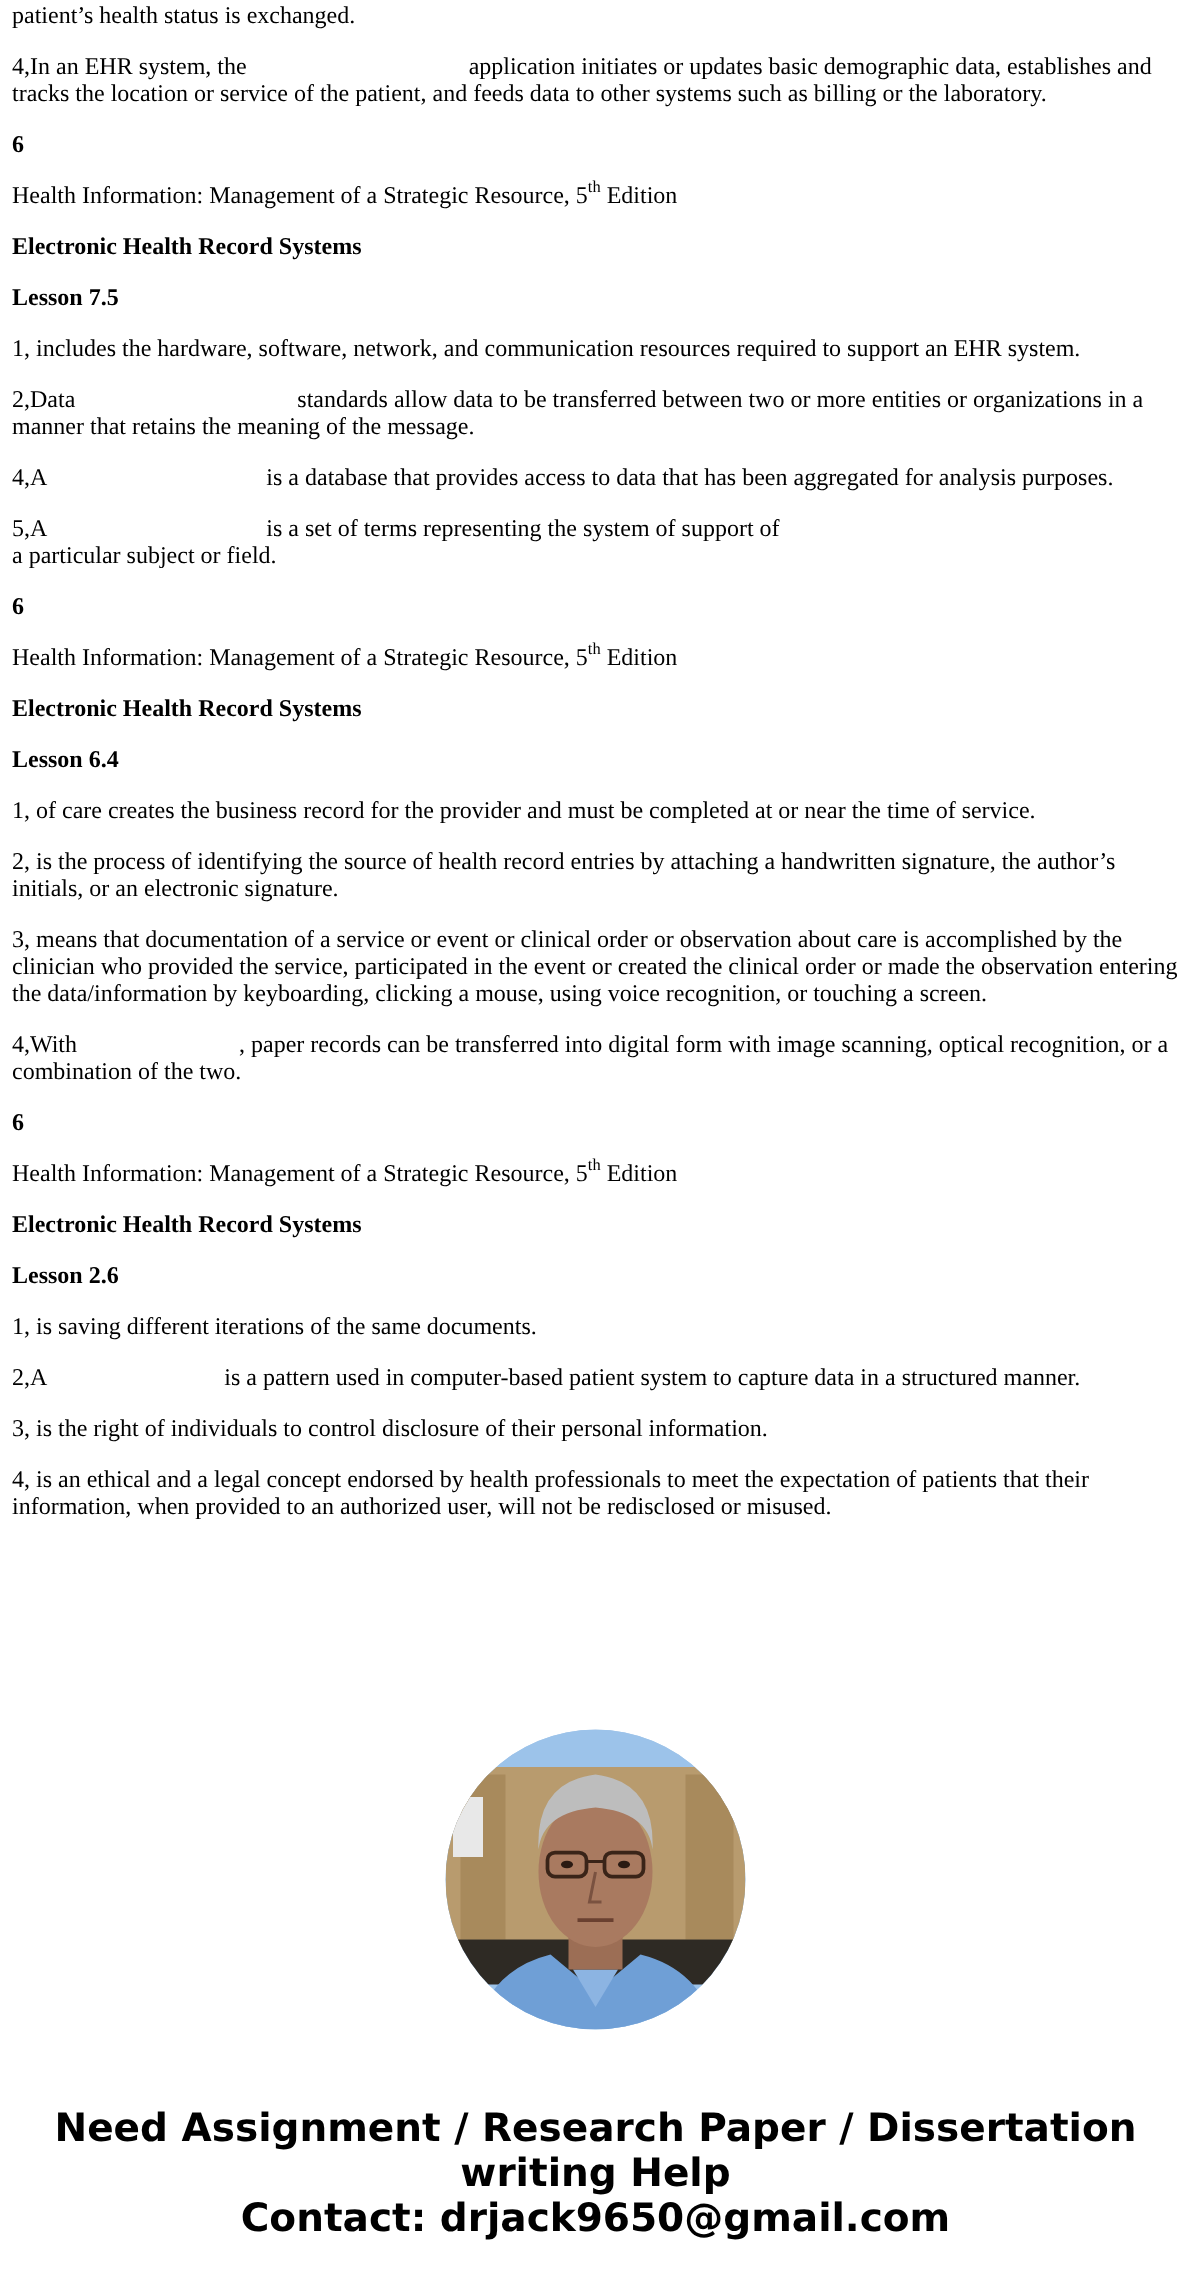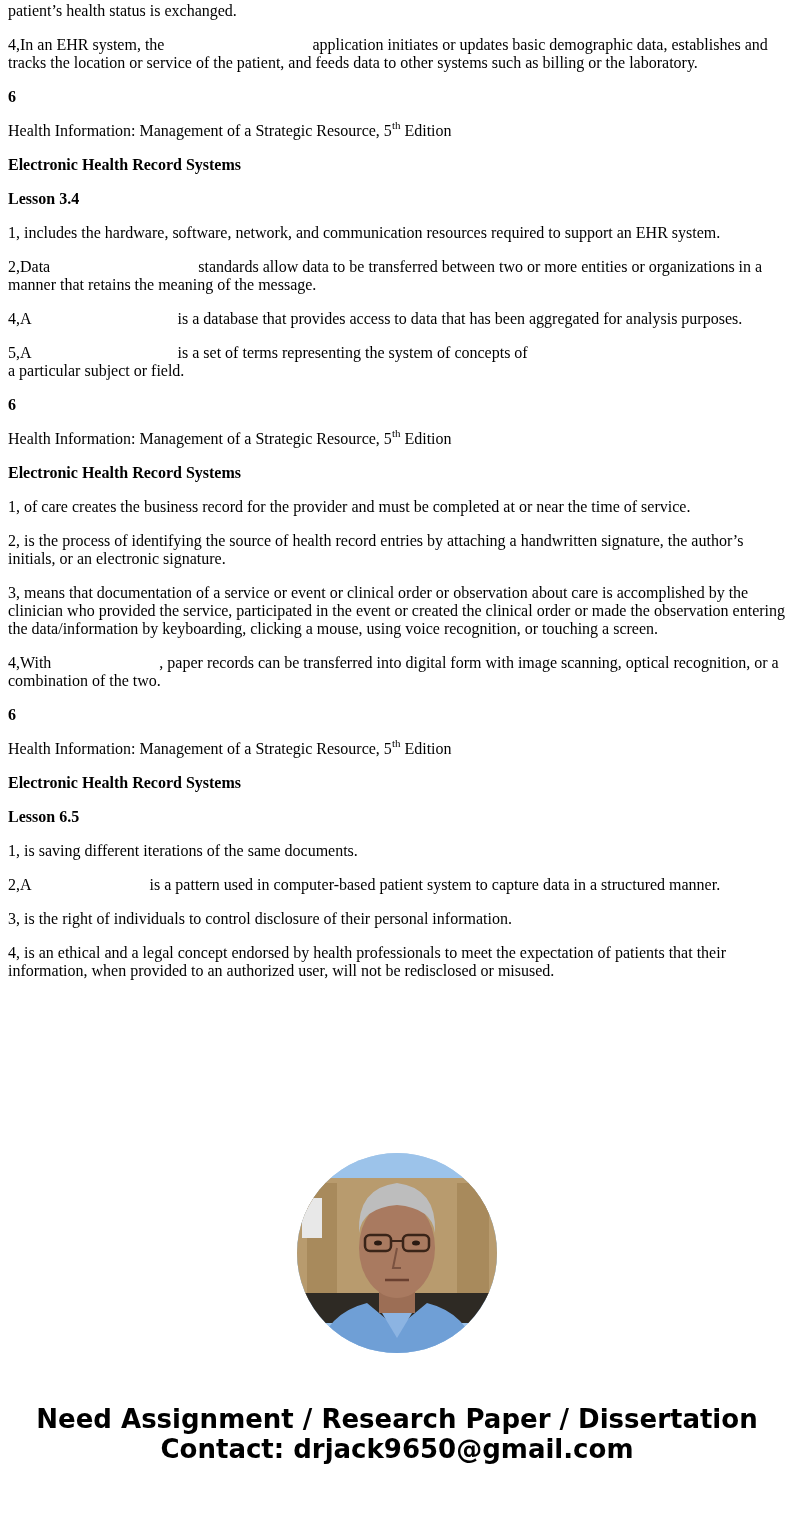--- a/index.html
+++ b/index.html
@@ -52,38 +52,39 @@
 </head>
 <body>
 
 <div class="doc">
   <p>patient’s health status is exchanged.</p>
   <p><span>4,In an EHR system, the</span><span class="gap" style="width:148px"></span><span>application initiates or updates basic demographic data, establishes and tracks the location or service of the patient, and feeds data to other systems such as billing or the laboratory.</span></p>
 
   <p class="bold">6</p>
   <p><span>Health Information: Management of a Strategic Resource, 5</span><sup>th</sup><span> Edition</span></p>
   <p class="bold">Electronic Health Record Systems</p>
-  <p class="bold">Lesson 3.4</p>
+  <p class="bold">Lesson 7.5</p>
   <p><span>1, includes the hardware, software, network, and communication resources required to support an EHR system.</span></p>
   <p><span>2,Data</span><span class="gap" style="width:148px"></span><span>standards allow data to be transferred between two or more entities or organizations in a manner that retains the meaning of the message.</span></p>
   <p><span>4,A</span><span class="gap" style="width:146px"></span><span>is a database that provides access to data that has been aggregated for analysis purposes.</span></p>
-  <p><span>5,A</span><span class="gap" style="width:146px"></span><span>is a set of terms representing the system of concepts of</span><br><span>a particular subject or field.</span></p>
+  <p><span>5,A</span><span class="gap" style="width:146px"></span><span>is a set of terms representing the system of support of</span><br><span>a particular subject or field.</span></p>
 
   <p class="bold">6</p>
   <p><span>Health Information: Management of a Strategic Resource, 5</span><sup>th</sup><span> Edition</span></p>
   <p class="bold">Electronic Health Record Systems</p>
+  <p class="bold">Lesson 6.4</p>
   <p><span>1, of care creates the business record for the provider and must be completed at or near the time of service.</span></p>
   <p><span>2, is the process of identifying the source of health record entries by attaching a handwritten signature, the author’s initials, or an electronic signature.</span></p>
   <p><span>3, means that documentation of a service or event or clinical order or observation about care is accomplished by the clinician who provided the service, participated in the event or created the clinical order or made the observation entering the data/information by keyboarding, clicking a mouse, using voice recognition, or touching a screen.</span></p>
   <p><span>4,With</span><span class="gap" style="width:108px"></span><span>, paper records can be transferred into digital form with image scanning, optical recognition, or a combination of the two.</span></p>
 
   <p class="bold">6</p>
   <p><span>Health Information: Management of a Strategic Resource, 5</span><sup>th</sup><span> Edition</span></p>
   <p class="bold">Electronic Health Record Systems</p>
-  <p class="bold">Lesson 6.5</p>
+  <p class="bold">Lesson 2.6</p>
   <p><span>1, is saving different iterations of the same documents.</span></p>
   <p><span>2,A</span><span class="gap" style="width:118px"></span><span>is a pattern used in computer-based patient system to capture data in a structured manner.</span></p>
   <p><span>3, is the right of individuals to control disclosure of their personal information.</span></p>
   <p><span>4, is an ethical and a legal concept endorsed by health professionals to meet the expectation of patients that their information, when provided to an authorized user, will not be redisclosed or misused.</span></p>
 </div>
 
 <div class="avatar">
   <svg width="200" height="200" viewBox="0 0 200 200">
     <rect width="200" height="200" fill="#9cc3ea"></rect>
 
@@ -110,14 +111,15 @@
     <ellipse cx="81" cy="90" rx="4" ry="2.5" fill="#2a1a12"></ellipse>
     <ellipse cx="119" cy="90" rx="4" ry="2.5" fill="#2a1a12"></ellipse>
 
     <path d="M100 95 L96 115 L104 115" fill="none" stroke="#7a5240" stroke-width="2"></path>
     <line x1="88" y1="127" x2="112" y2="127" stroke="#6a4030" stroke-width="2.5"></line>
   </svg>
 </div>
 
 <div class="promo">
   <div>Need Assignment / Research Paper / Dissertation</div>
+  <div>writing Help</div>
   <div>Contact: drjack9650@gmail.com</div>
 </div>
 
 </body></html>

